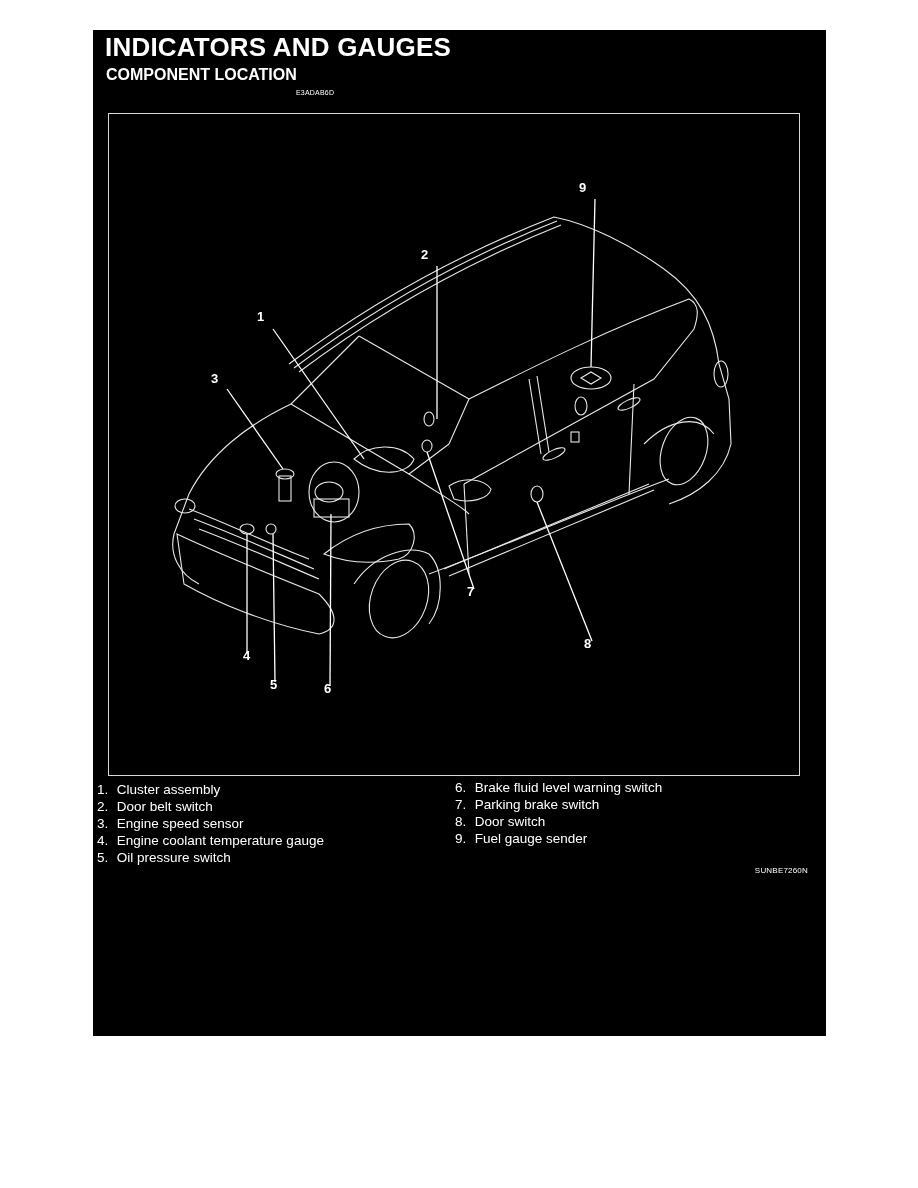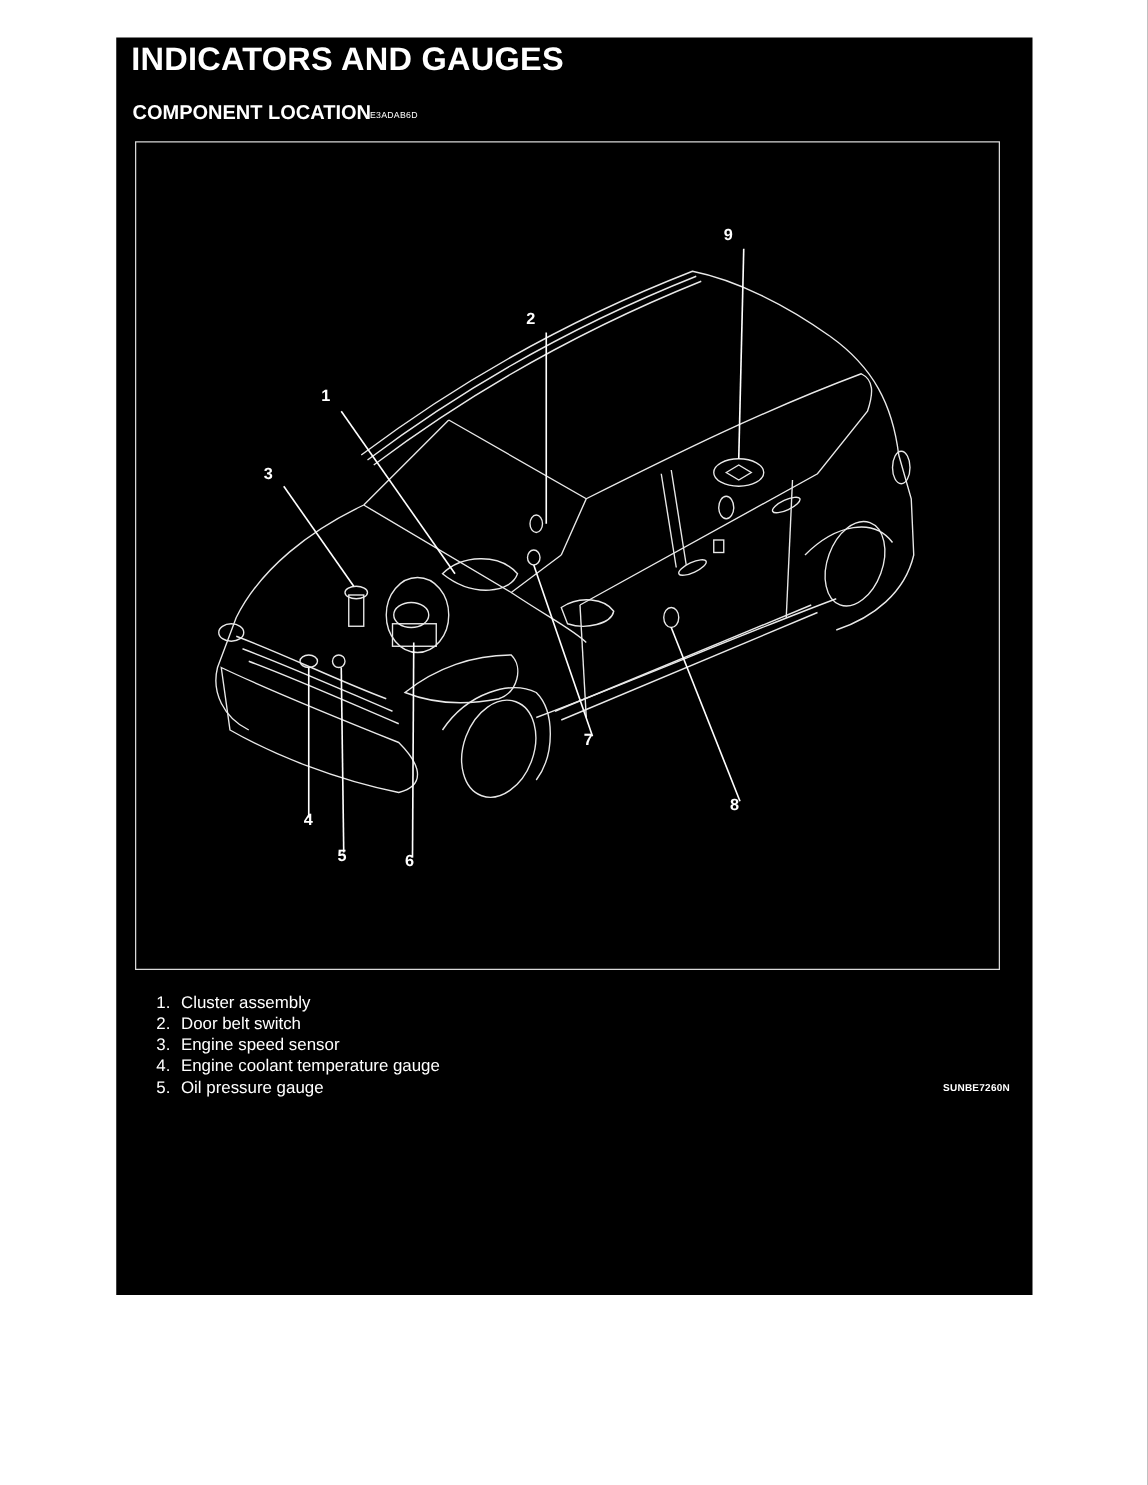--- a/index.html
+++ b/index.html
@@ -1,30 +1,30 @@
 <!DOCTYPE html>
 <html><head>
 <meta charset="utf-8">
 <style>
   html, body { margin: 0; padding: 0; background: #ffffff; }
   body { width: 918px; height: 1188px; position: relative; overflow: hidden;
          font-family: "Liberation Sans", "DejaVu Sans", sans-serif; }
   .panel { position: absolute; left: 93px; top: 30px; width: 733px; height: 1006px; background: #000000; }
   .title { position: absolute; left: 12px; top: 2px; color: #ffffff; font-weight: bold; font-size: 26px; letter-spacing: 0.2px; }
-  .subtitle { position: absolute; left: 13px; top: 52px; color: #ffffff; font-weight: bold; font-size: 16px; }
+  .subtitle { position: absolute; left: 13px; top: 36px; color: #ffffff; font-weight: bold; font-size: 16px; }
   .code { position: absolute; left: 203px; top: 59px; color: #ffffff; font-size: 7px; letter-spacing: 0.2px; }
   .frame { position: absolute; left: 15px; top: 83px; width: 690px; height: 661px; border: 1.5px solid #d8d8d8; }
   .diagram { position: absolute; left: 0; top: 0; width: 690px; height: 661px; }
   .callout { position: absolute; color: #ffffff; font-size: 13px; font-weight: bold; }
   .legend { position: absolute; color: #ffffff; font-size: 13.5px; }
-  .legend-col-1 { left: 32px; top: 751px; margin-top: 12px; }
+  .legend-col-1 { left: 4px; top: 751px; }
   .legend-col-2 { left: 362px; top: 749px; }
   .legend-item { height: 17px; line-height: 17px; white-space: nowrap; }
   .legend-item .num { display: inline-block; width: 16px; }
-  .figure-id { position: absolute; right: 18px; top: 836px; color: #ffffff; font-size: 8px; font-weight: bold; letter-spacing: 0.2px; }
+  .figure-id { position: absolute; right: 18px; top: 836px; color: #ffffff; font-size: 8px; font-weight: normal; letter-spacing: 0.2px; }
 </style>
 </head>
 <body>
 
 <div class="panel">
   <div class="title">INDICATORS AND GAUGES</div>
   <div class="subtitle">COMPONENT LOCATION</div>
   <div class="code">E3ADAB6D</div>
 
   <div class="frame">
@@ -114,18 +114,24 @@
     <div class="callout" style="left:358px;top:470px;">7</div>
     <div class="callout" style="left:475px;top:522px;">8</div>
     <div class="callout" style="left:470px;top:66px;">9</div>
   </div>
 
   <div class="legend legend-col-1">
     <div class="legend-item"><span class="num">1.</span> <span>Cluster assembly</span></div>
     <div class="legend-item"><span class="num">2.</span> <span>Door belt switch</span></div>
     <div class="legend-item"><span class="num">3.</span> <span>Engine speed sensor</span></div>
     <div class="legend-item"><span class="num">4.</span> <span>Engine coolant temperature gauge</span></div>
-    <div class="legend-item"><span class="num">5.</span> <span>Oil pressure gauge</span></div>
+    <div class="legend-item"><span class="num">5.</span> <span>Oil pressure switch</span></div>
   </div>
 
+  <div class="legend legend-col-2">
+    <div class="legend-item"><span class="num">6.</span> <span>Brake fluid level warning switch</span></div>
+    <div class="legend-item"><span class="num">7.</span> <span>Parking brake switch</span></div>
+    <div class="legend-item"><span class="num">8.</span> <span>Door switch</span></div>
+    <div class="legend-item"><span class="num">9.</span> <span>Fuel gauge sender</span></div>
+  </div>
 
   <div class="figure-id">SUNBE7260N</div>
 </div>
 
 </body></html>

